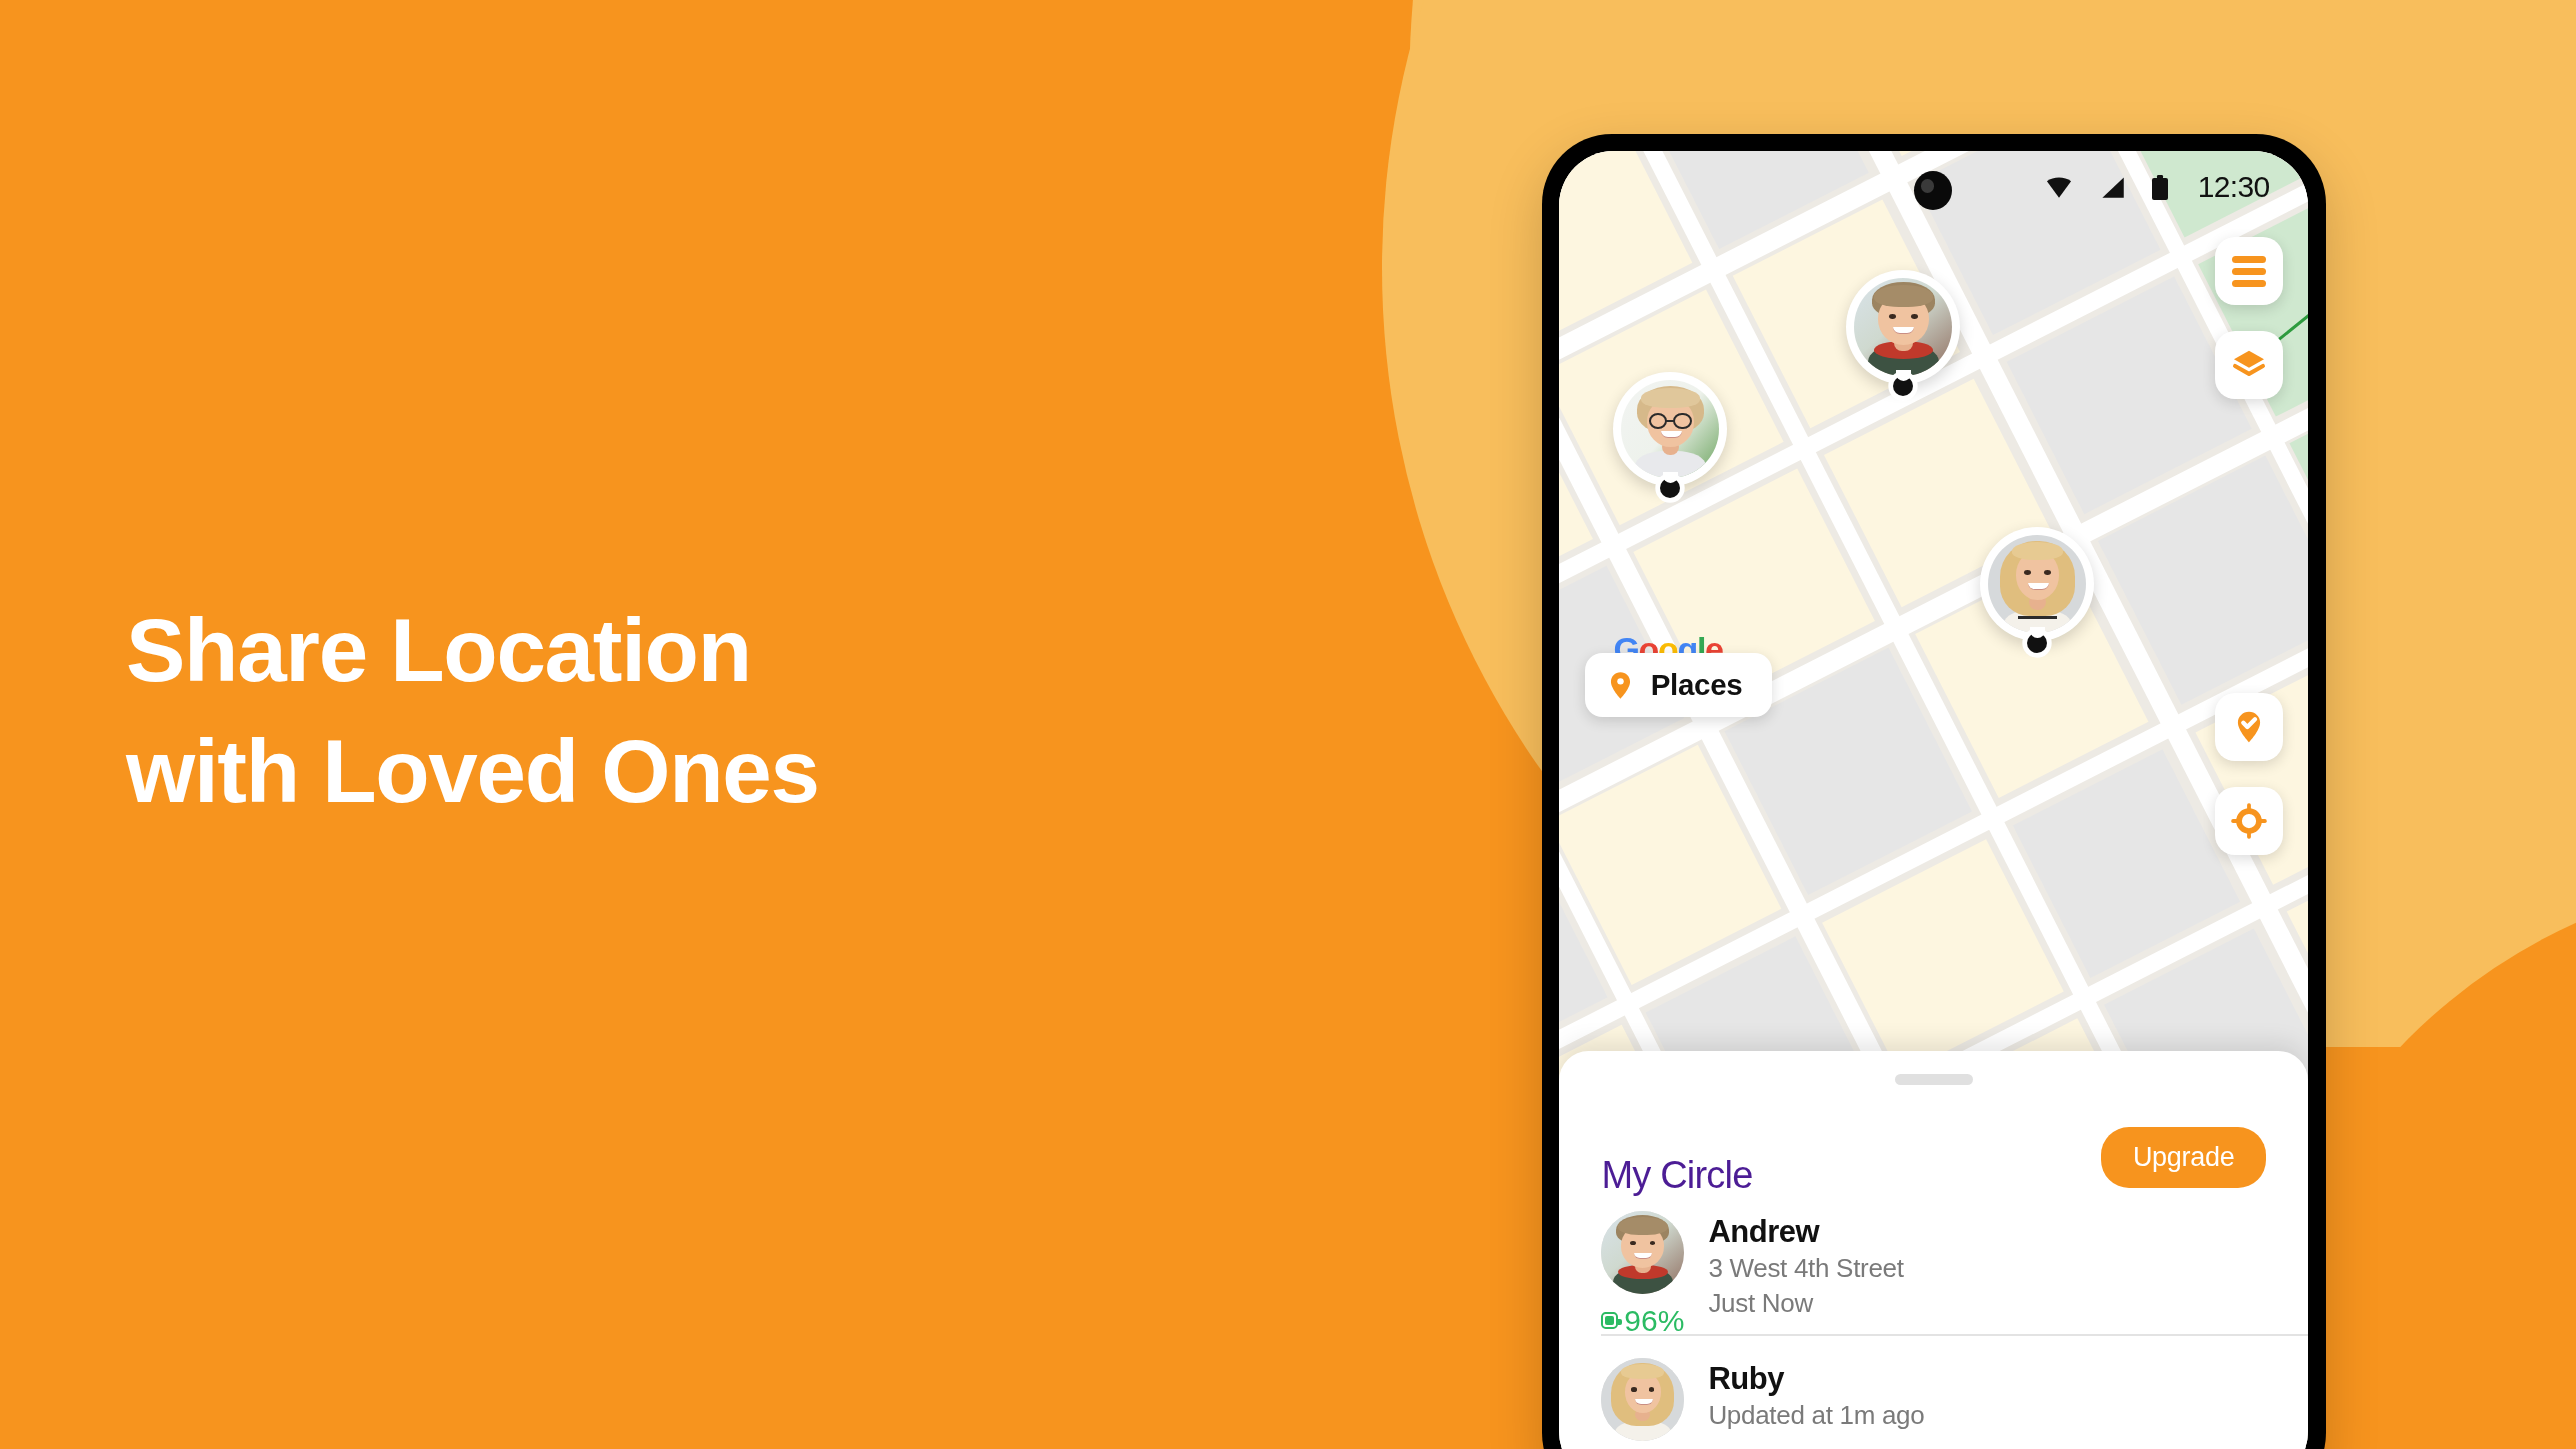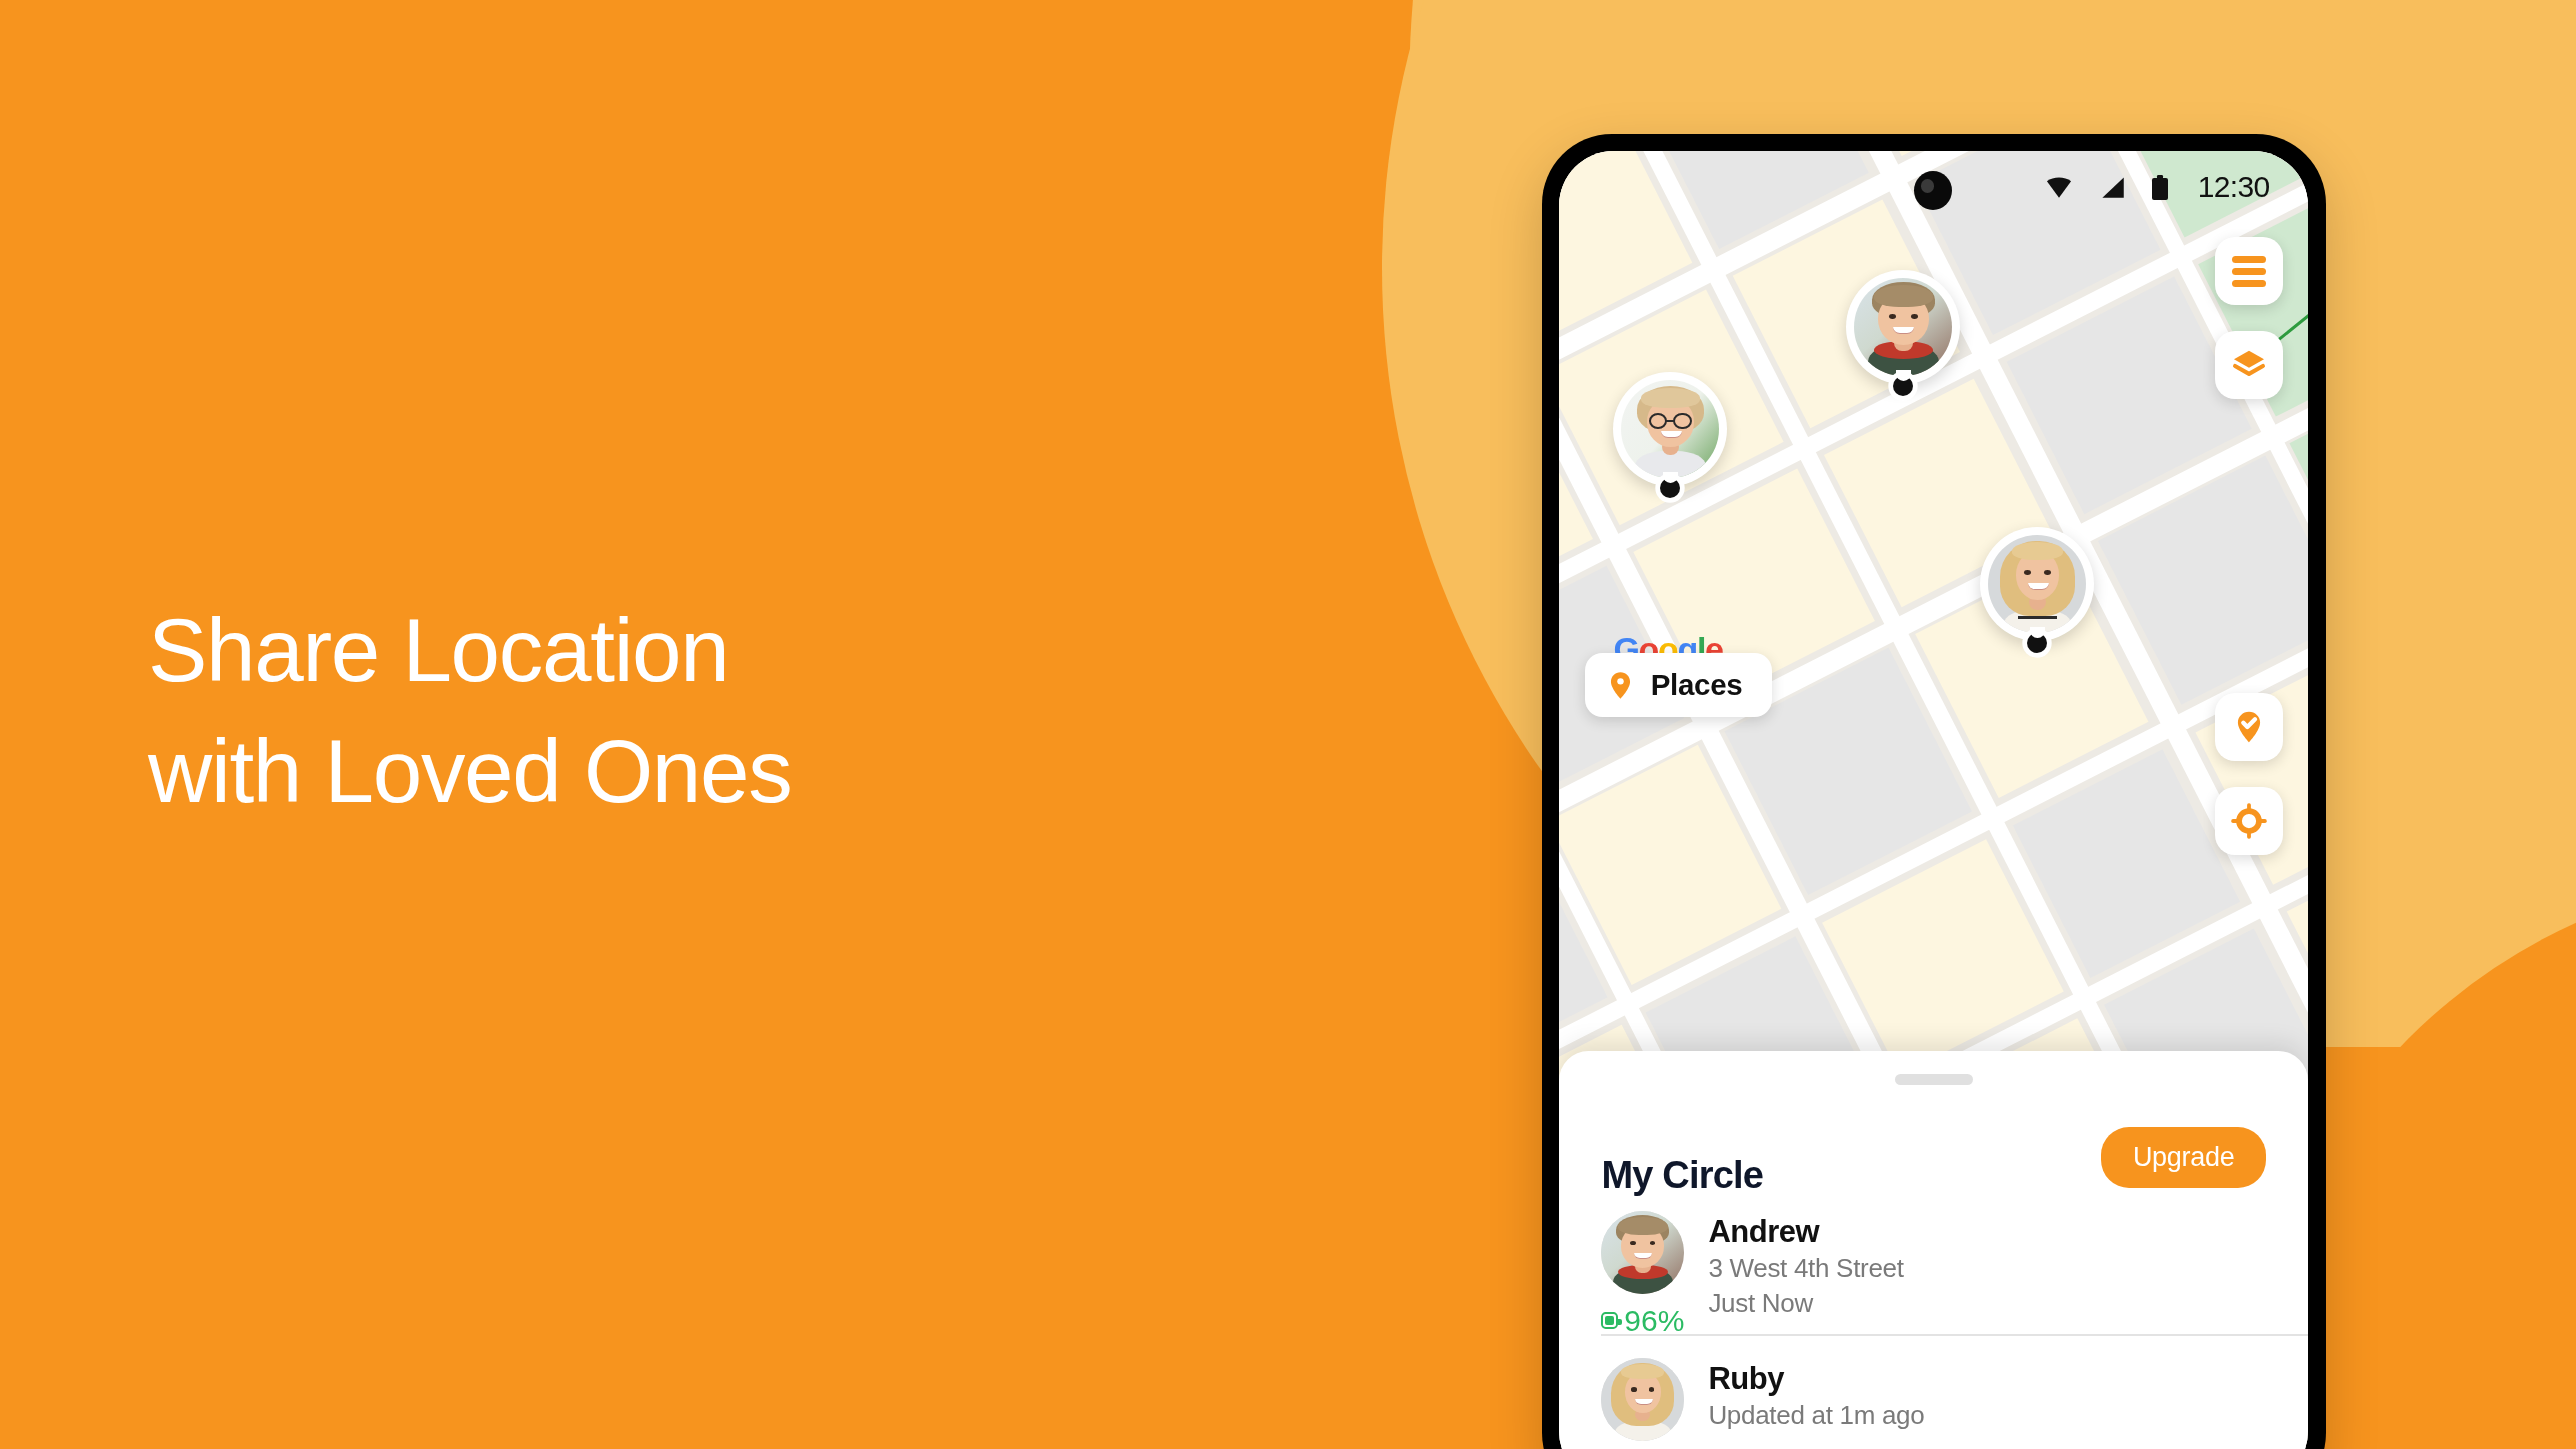--- a/index.html
+++ b/index.html
@@ -35,24 +35,24 @@
   }
   #bg-orange-bottomstrip{
     position:absolute;
     left:2267px; top:1047px; width:402px; height:470px;
     background:#F7941E;
   }
 
   
   #headline{
     position:absolute;
-    left:148px; top:590px;
+    left:126px; top:590px;
     color:#ffffff;
     font-size:89px;
-    font-weight:normal;
+    font-weight:bold;
     line-height:1.36;
     letter-spacing:-1.3px;
     white-space:pre-line;
   }
 
   
   #phone{
     position:absolute;
     left:1542px; top:134px;
     width:784px; height:1369px;
@@ -201,21 +201,21 @@
     overflow:hidden;
   }
   #drag-handle{
     position:absolute; left:50%; margin-left:-39px; top:23px;
     width:78px; height:10.7px; border-radius:6px; background:#E0E0E0;
   }
   #sheet-head{
     position:absolute; left:42px; right:42px; top:66px;
     display:flex; align-items:center; justify-content:space-between;
   }
-  #sheet-title{ font-size:38px; font-weight:bold; color:#0f172a; letter-spacing:-0.8px;margin-top:37px;}
+  #sheet-title{ font-size:38px; font-weight:normal; color:#4c1d95; letter-spacing:-0.8px;margin-top:37px;}
   #upgrade-btn{
     background:#F7941E; color:#fff;
     font-size:27px; border-radius:28px;
     padding:14.8px 32px; border:none;
     letter-spacing:-0.3px;
     cursor:pointer;
   }
 
   .member{
     position:absolute; left:42px; right:0;

